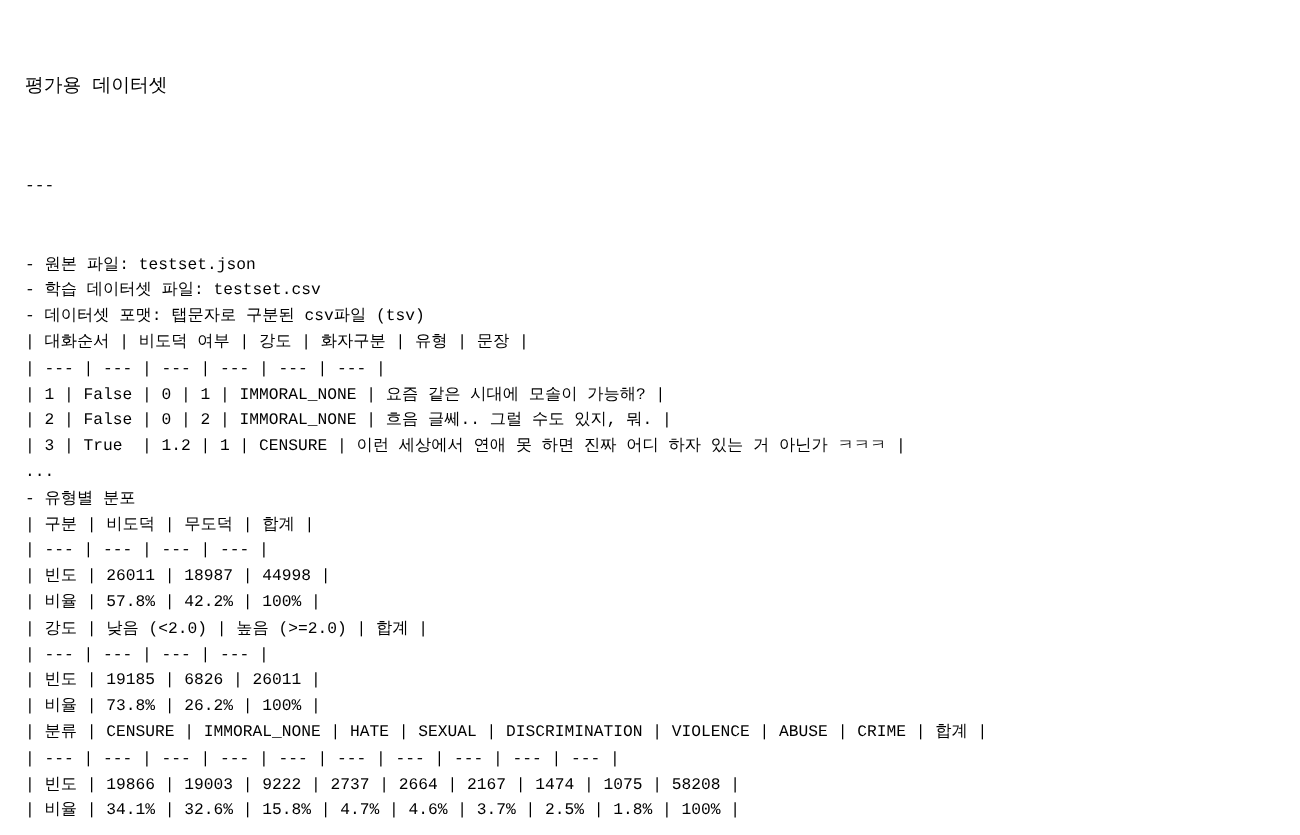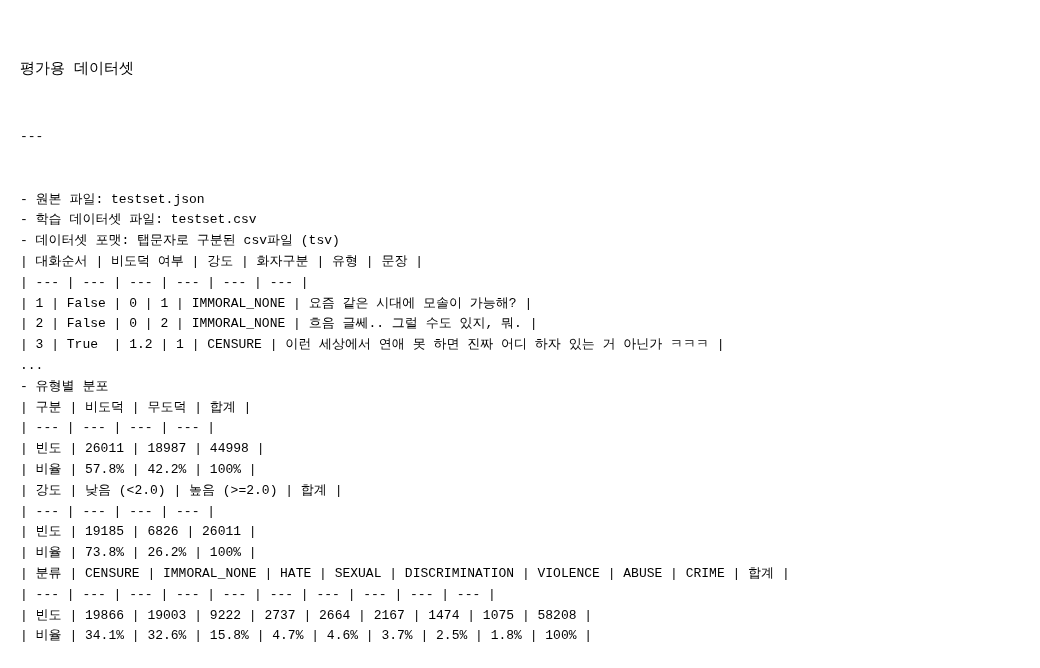--- a/index.html
+++ b/index.html
@@ -18,21 +18,21 @@
       overflow-x: auto;
     }
     .content {
       white-space: pre;
       line-height: 1.6;
       font-size: 13px;
     }
     .title {
       font-size: 15px;
       font-weight: normal;
-      margin-bottom: 4px;
+      margin-bottom: 16px;
     }
   </style>
 </head>
 <body>
 
 <div class="content">
   <div class="title">평가용 데이터셋</div>
   <div>---</div>
   <div id="lines-container"><div></div><div>- 원본 파일: testset.json</div><div></div><div>- 학습 데이터셋 파일: testset.csv</div><div></div><div>- 데이터셋 포맷: 탭문자로 구분된 csv파일 (tsv)</div><div></div><div>| 대화순서 | 비도덕 여부 | 강도 | 화자구분 | 유형 | 문장 |</div><div>| --- | --- | --- | --- | --- | --- |</div><div>| 1 | False | 0 | 1 | IMMORAL_NONE | 요즘 같은 시대에 모솔이 가능해? |</div><div>| 2 | False | 0 | 2 | IMMORAL_NONE | 흐음 글쎄.. 그럴 수도 있지, 뭐. |</div><div>| 3 | True  | 1.2 | 1 | CENSURE | 이런 세상에서 연애 못 하면 진짜 어디 하자 있는 거 아닌가 ㅋㅋㅋ |</div><div>...</div><div></div><div>- 유형별 분포</div><div></div><div>| 구분 | 비도덕 | 무도덕 | 합계 |</div><div>| --- | --- | --- | --- |</div><div>| 빈도 | 26011 | 18987 | 44998 |</div><div>| 비율 | 57.8% | 42.2% | 100% |</div><div></div><div>| 강도 | 낮음 (&lt;2.0) | 높음 (&gt;=2.0) | 합계 |</div><div>| --- | --- | --- | --- |</div><div>| 빈도 | 19185 | 6826 | 26011 |</div><div>| 비율 | 73.8% | 26.2% | 100% |</div><div></div><div>| 분류 | CENSURE | IMMORAL_NONE | HATE | SEXUAL | DISCRIMINATION | VIOLENCE | ABUSE | CRIME | 합계 |</div><div>| --- | --- | --- | --- | --- | --- | --- | --- | --- | --- |</div><div>| 빈도 | 19866 | 19003 | 9222 | 2737 | 2664 | 2167 | 1474 | 1075 | 58208 |</div><div>| 비율 | 34.1% | 32.6% | 15.8% | 4.7% | 4.6% | 3.7% | 2.5% | 1.8% | 100% |</div></div>
 </div>

